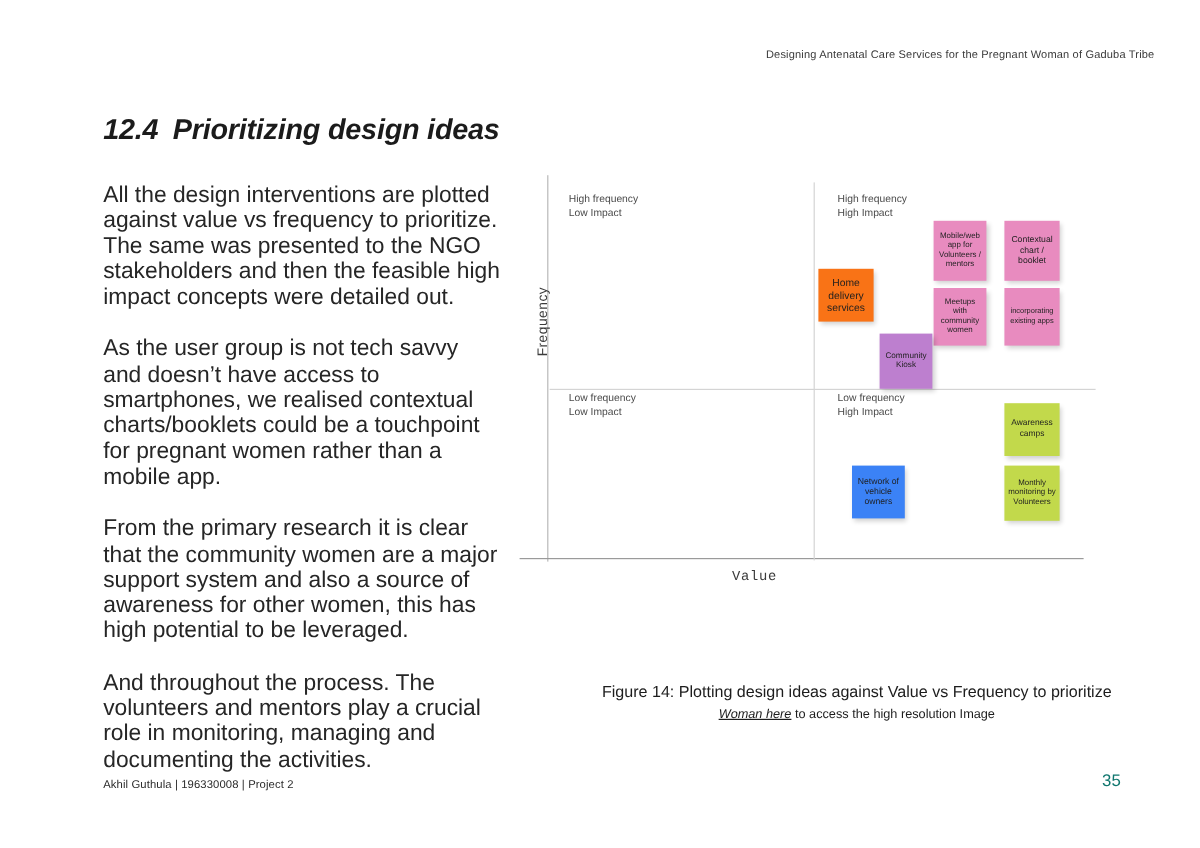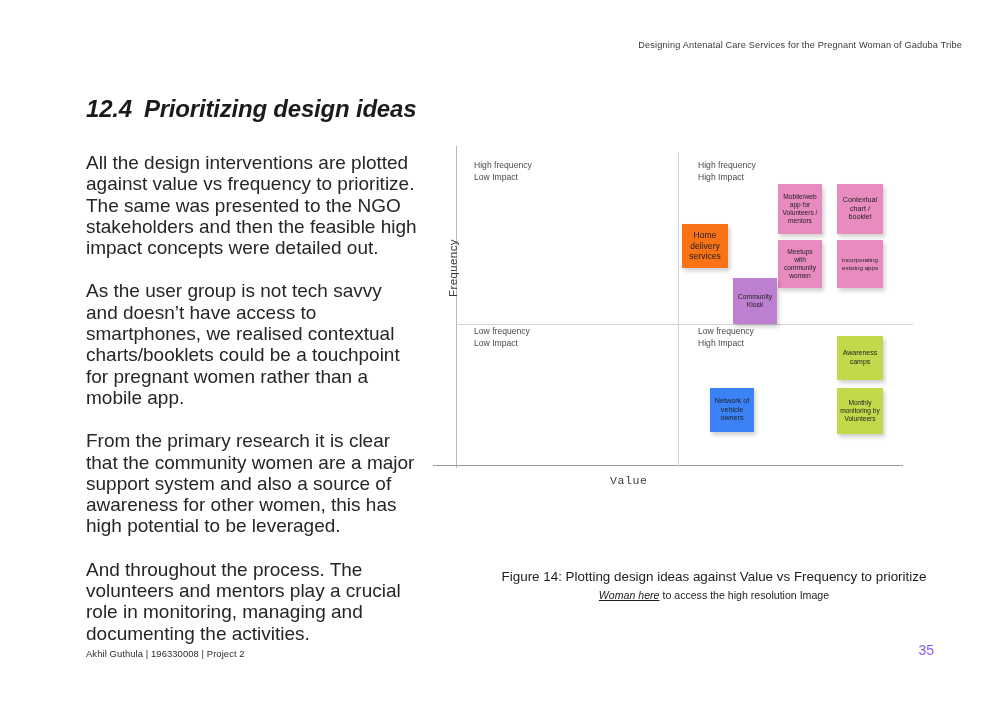--- a/index.html
+++ b/index.html
@@ -187,21 +187,21 @@
     font-size: 9.4px;
     color: #2b2b2b;
     letter-spacing: 0.1px;
     white-space: nowrap;
   }
   .footer-page {
     position: absolute;
     right: 86px;
     top: 642px;
     font-size: 14px;
-    color: #8b5cf6;
+    color: #0f766e;
   }
 </style>
 </head>
 <body>
 
 <div id="page">
 
   <div class="run-header">Designing Antenatal Care Services for the Pregnant Woman of Gaduba Tribe</div>
 
   <div class="section-heading">

